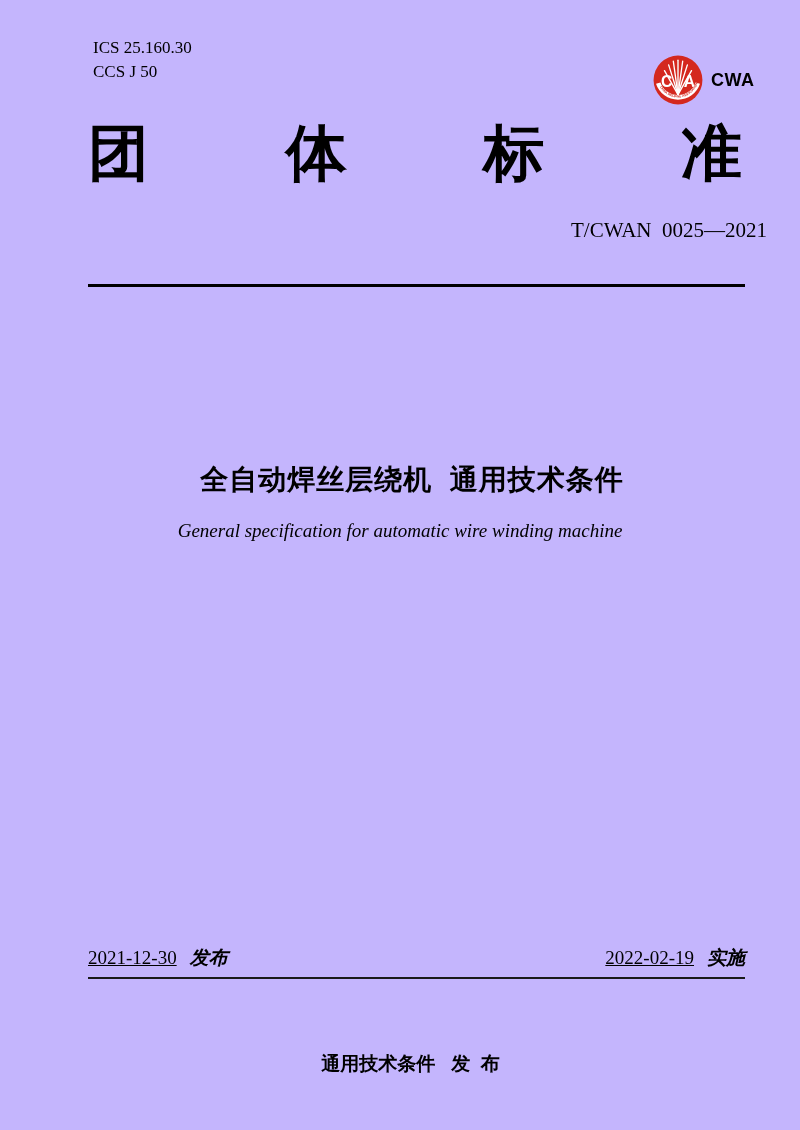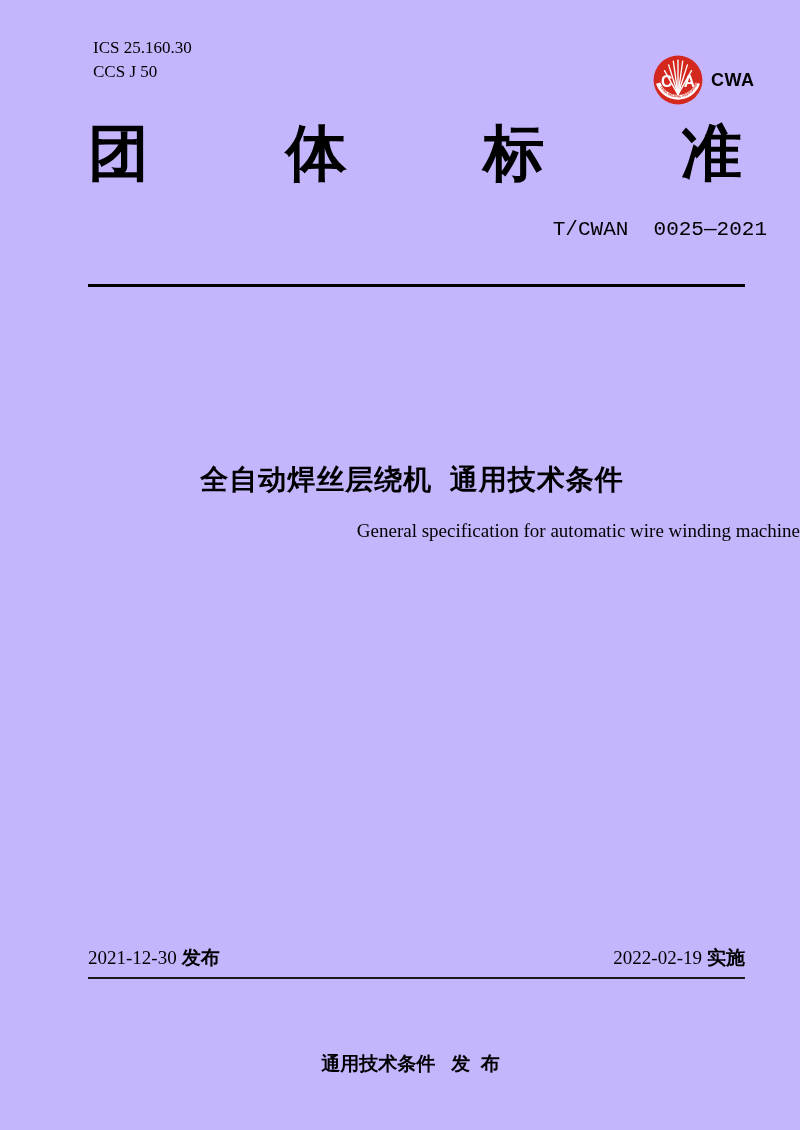--- a/index.html
+++ b/index.html
@@ -61,21 +61,21 @@
     white-space: nowrap;
   }
 
   
   .stdnum {
     position: absolute;
     right: 55px;
     top: 218px;
     font-size: 21px;
     white-space: pre;
-    font-family: Liberation Mono, monospace;
+    font-family: Liberation Serif, serif;
     text-align: center;
   }
 
   .rule {
     position: absolute;
     left: 88px;
     width: 657px;
     background: #000;
   }
   .rule-top  { top: 284px; height: 2.5px; }
@@ -93,43 +93,46 @@
     font-weight: 700;
     font-size: 28px;
     letter-spacing: 1px;
     white-space: pre;
   }
   .title-en {
     position: absolute;
     left: 0;
     top: 520px;
     width: 800px;
-    text-align: right;
+    text-align: center;
     font-size: 19px;
     font-family: "Liberation Serif", "DejaVu Serif", serif;
+    font-style: italic;
   }
 
   
   .dates {
     position: absolute;
     left: 88px;
     top: 946px;
     width: 657px;
     display: flex;
     justify-content: space-between;
     font-size: 19px;
     line-height: 24px;
   }
   .date-num {
     font-family: "Liberation Serif", "DejaVu Serif", serif;
+    text-decoration: underline;
   }
   .date-label {
     font-family: "Liberation Sans", "DejaVu Sans", sans-serif;
     font-weight: 600;
-    margin-left: 5px;
+    margin-left: 13px;
+    font-style: italic;
   }
 
   
   .publisher {
     position: absolute;
     left: 0;
     top: 1029px;
     width: 800px;
     text-align: center;
     font-family: "Liberation Sans", "DejaVu Sans", sans-serif;

